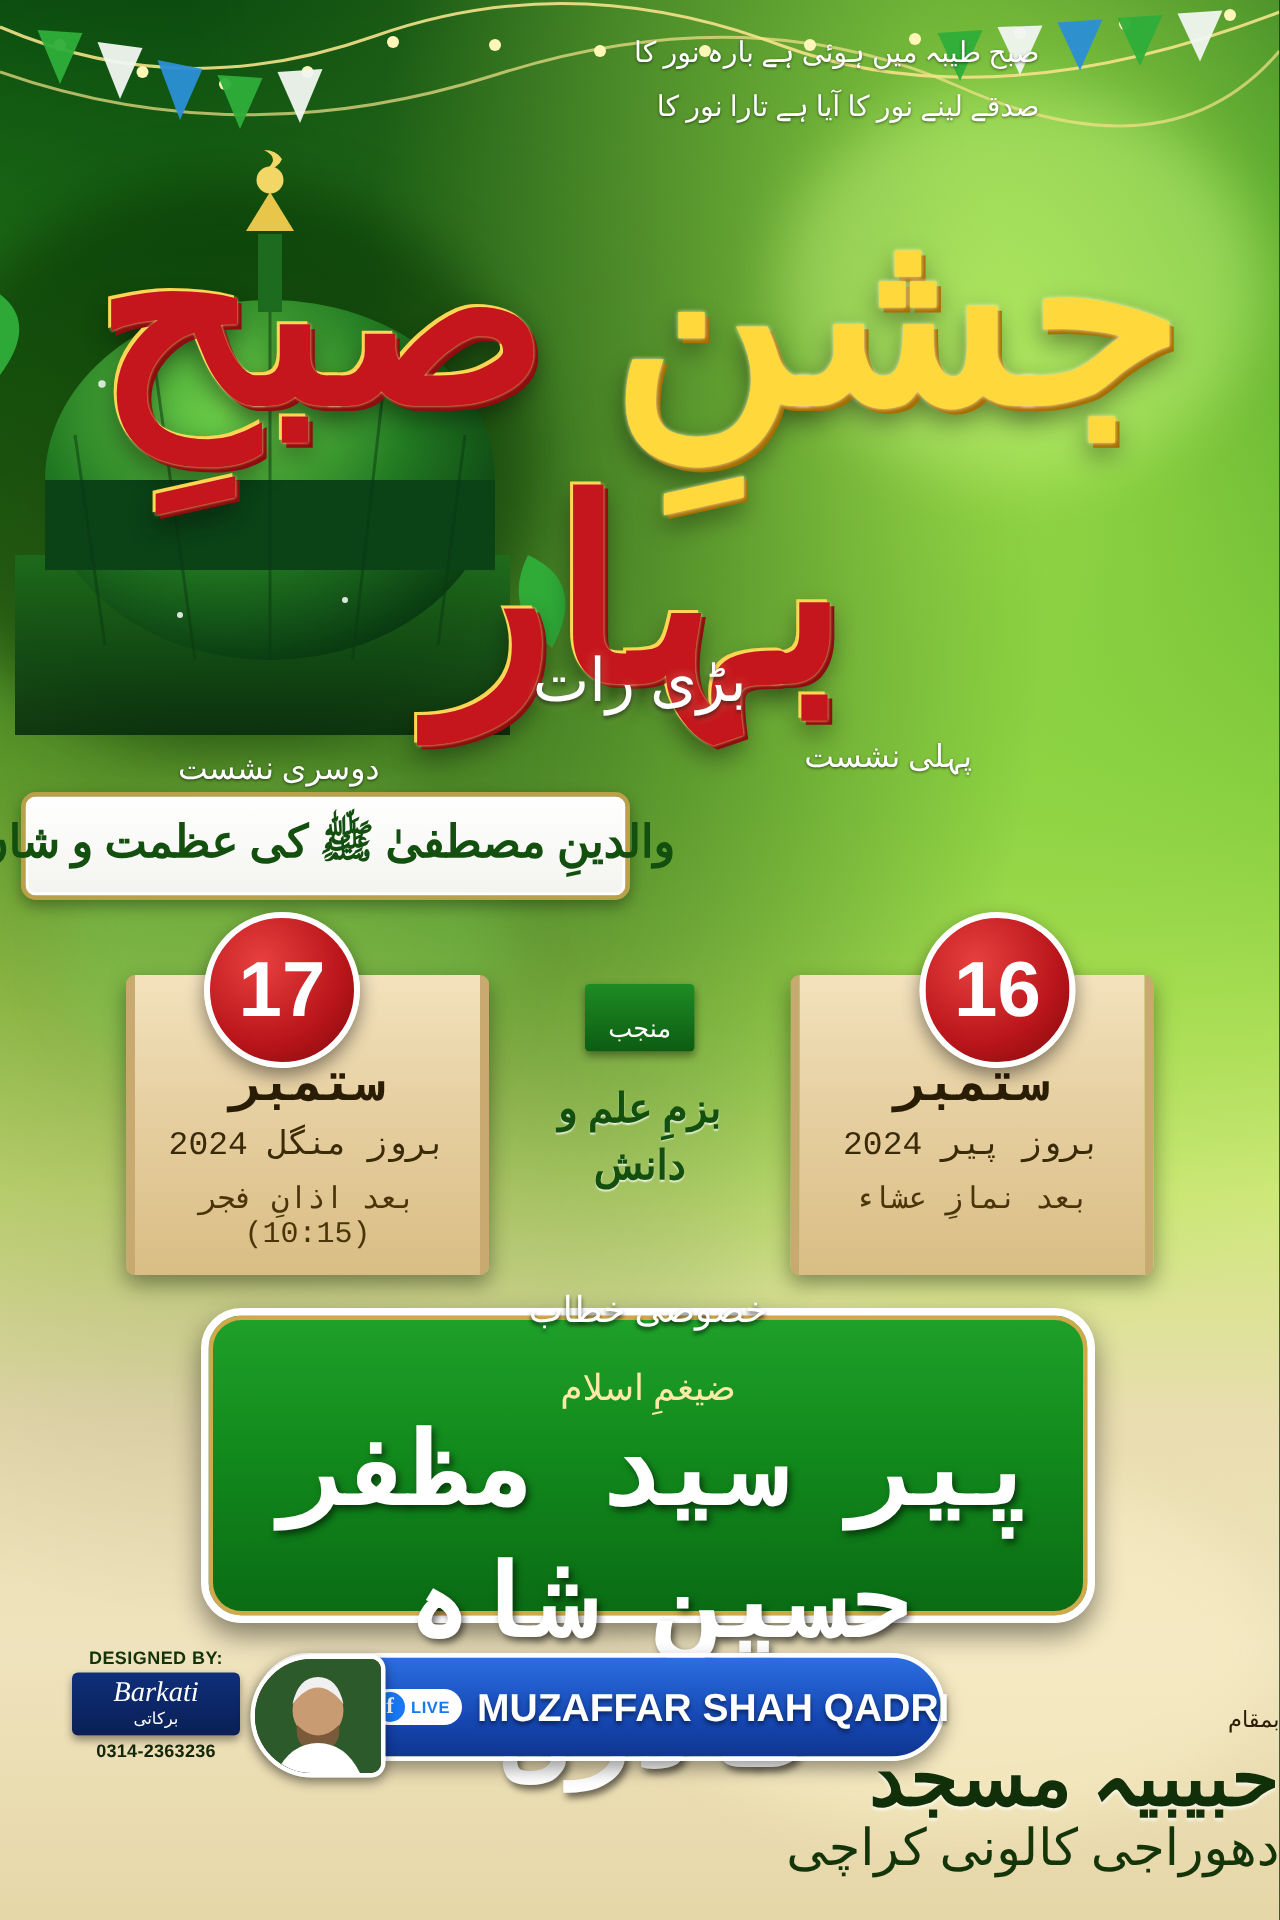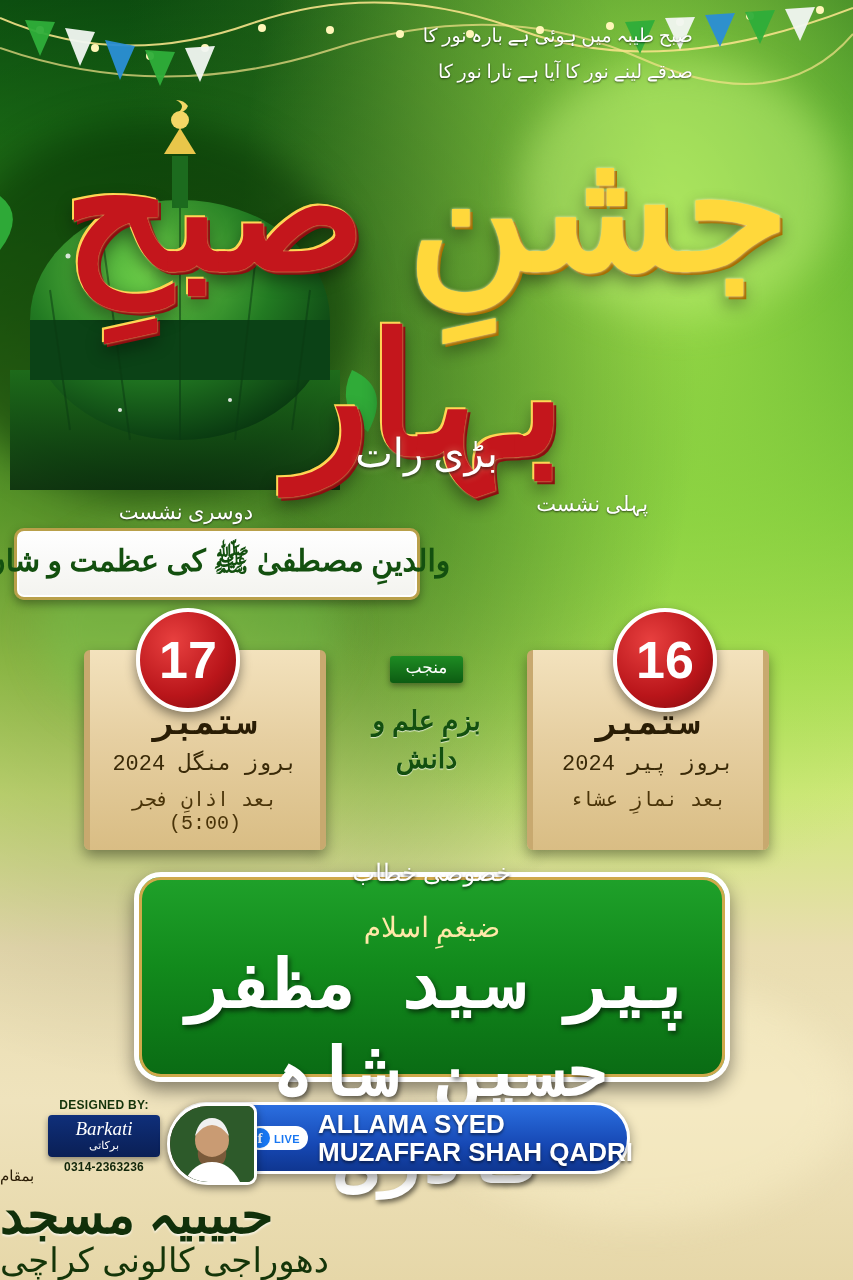--- a/index.html
+++ b/index.html
@@ -216,21 +216,21 @@
     width: 190px;
     text-align: center;
     direction: rtl;
   }
   .mid-flag .ribbon {
     display: inline-block;
     background: linear-gradient(180deg, #1e8c23 0%, #0d5c12 100%);
     color: #fff;
     font-family: "Liberation Serif", serif;
     font-size: 17px;
-    padding: 1px 16px 5px;
+    padding: 19px 16px 5px;
     border-radius: 3px;
     box-shadow: 0 3px 6px rgba(0,0,0,.4);
   }
   .mid-flag .l1, .mid-flag .l2 {
     display: block;
     font-family: "Liberation Serif", serif;
     color: #13500f;
     font-weight: bold;
     text-shadow: 0 1px 1px rgba(255,255,255,.7);
   }
@@ -255,21 +255,21 @@
     position: absolute;
     top: -18px; left: 0; right: 0;
     font-family: "Liberation Serif", serif;
     font-size: 24px;
     color: #ffffff;
     text-shadow: 0 2px 3px rgba(0,0,0,.65);
   }
   .speaker-panel .zaigham {
     margin-top: 34px;
     font-family: "Liberation Serif", serif;
-    font-size: 28px;
+    font-size: 24px;
     color: #ffe9a8;
   }
   .speaker-panel .sp-name {
     font-family: Liberation Mono, monospace;
     font-size: 70px;
     font-weight: bold;
     color: #ffffff;
     line-height: 1.25;
     margin-top: 2px;
     text-shadow: 2px 3px 5px rgba(0,0,0,.55);
@@ -375,22 +375,22 @@
     font-size: 26px;
     line-height: 1.08;
     text-shadow: 0 2px 3px rgba(0,0,0,.5);
     white-space: nowrap;
   }
 
   
   .venue {
     position: absolute;
     left: 0; right: 0;
-    bottom: 0;
-    text-align: left;
+    bottom: 28px;
+    text-align: right;
     direction: rtl;
   }
   .venue .v-crest {
     font-family: "Liberation Serif", serif;
     font-size: 15px;
     color: #2a1c05;
     margin-bottom: 2px;
   }
   .venue .v-name {
     font-family: "Liberation Serif", serif;
@@ -526,21 +526,21 @@
     </div>
     <div class="badge r">16</div>
 
     <div class="scroll l">
       <div class="scroll-text">
         <span class="d-month">ستمبر</span>
         <span class="d-year">
           <span>بروز منگل</span>
           <span>2024</span>
         </span>
-        <span class="d-time">بعد اذانِ فجر (5:00)</span>
+        <span class="d-time">بعد اذانِ فجر (10:15)</span>
       </div>
     </div>
     <div class="badge l">17</div>
 
     <div class="mid-flag">
       <span class="ribbon">منجب</span>
       <span class="l1">بزمِ علم و</span>
       <span class="l2">دانش</span>
     </div>
   </div>
@@ -570,21 +570,20 @@
         <path d="M14,76 q10,-20 28,-20 q18,0 28,20z" fill="#ffffff"></path>
       </svg>
     </div>
     <div class="fb-badge">
       <span class="fb-circle">f</span>
       <span>
         <span class="fb-live">LIVE</span>
       </span>
     </div>
     <div class="live-names">
-      <div>ALLAMA SYED</div>
       <div>MUZAFFAR SHAH QADRI</div>
     </div>
   </div>
 
   <div class="venue">
     <div class="v-crest">بمقام</div>
     <div class="v-name">حبیبیہ مسجد</div>
     <div class="v-area">دھوراجی کالونی کراچی</div>
   </div>
 

